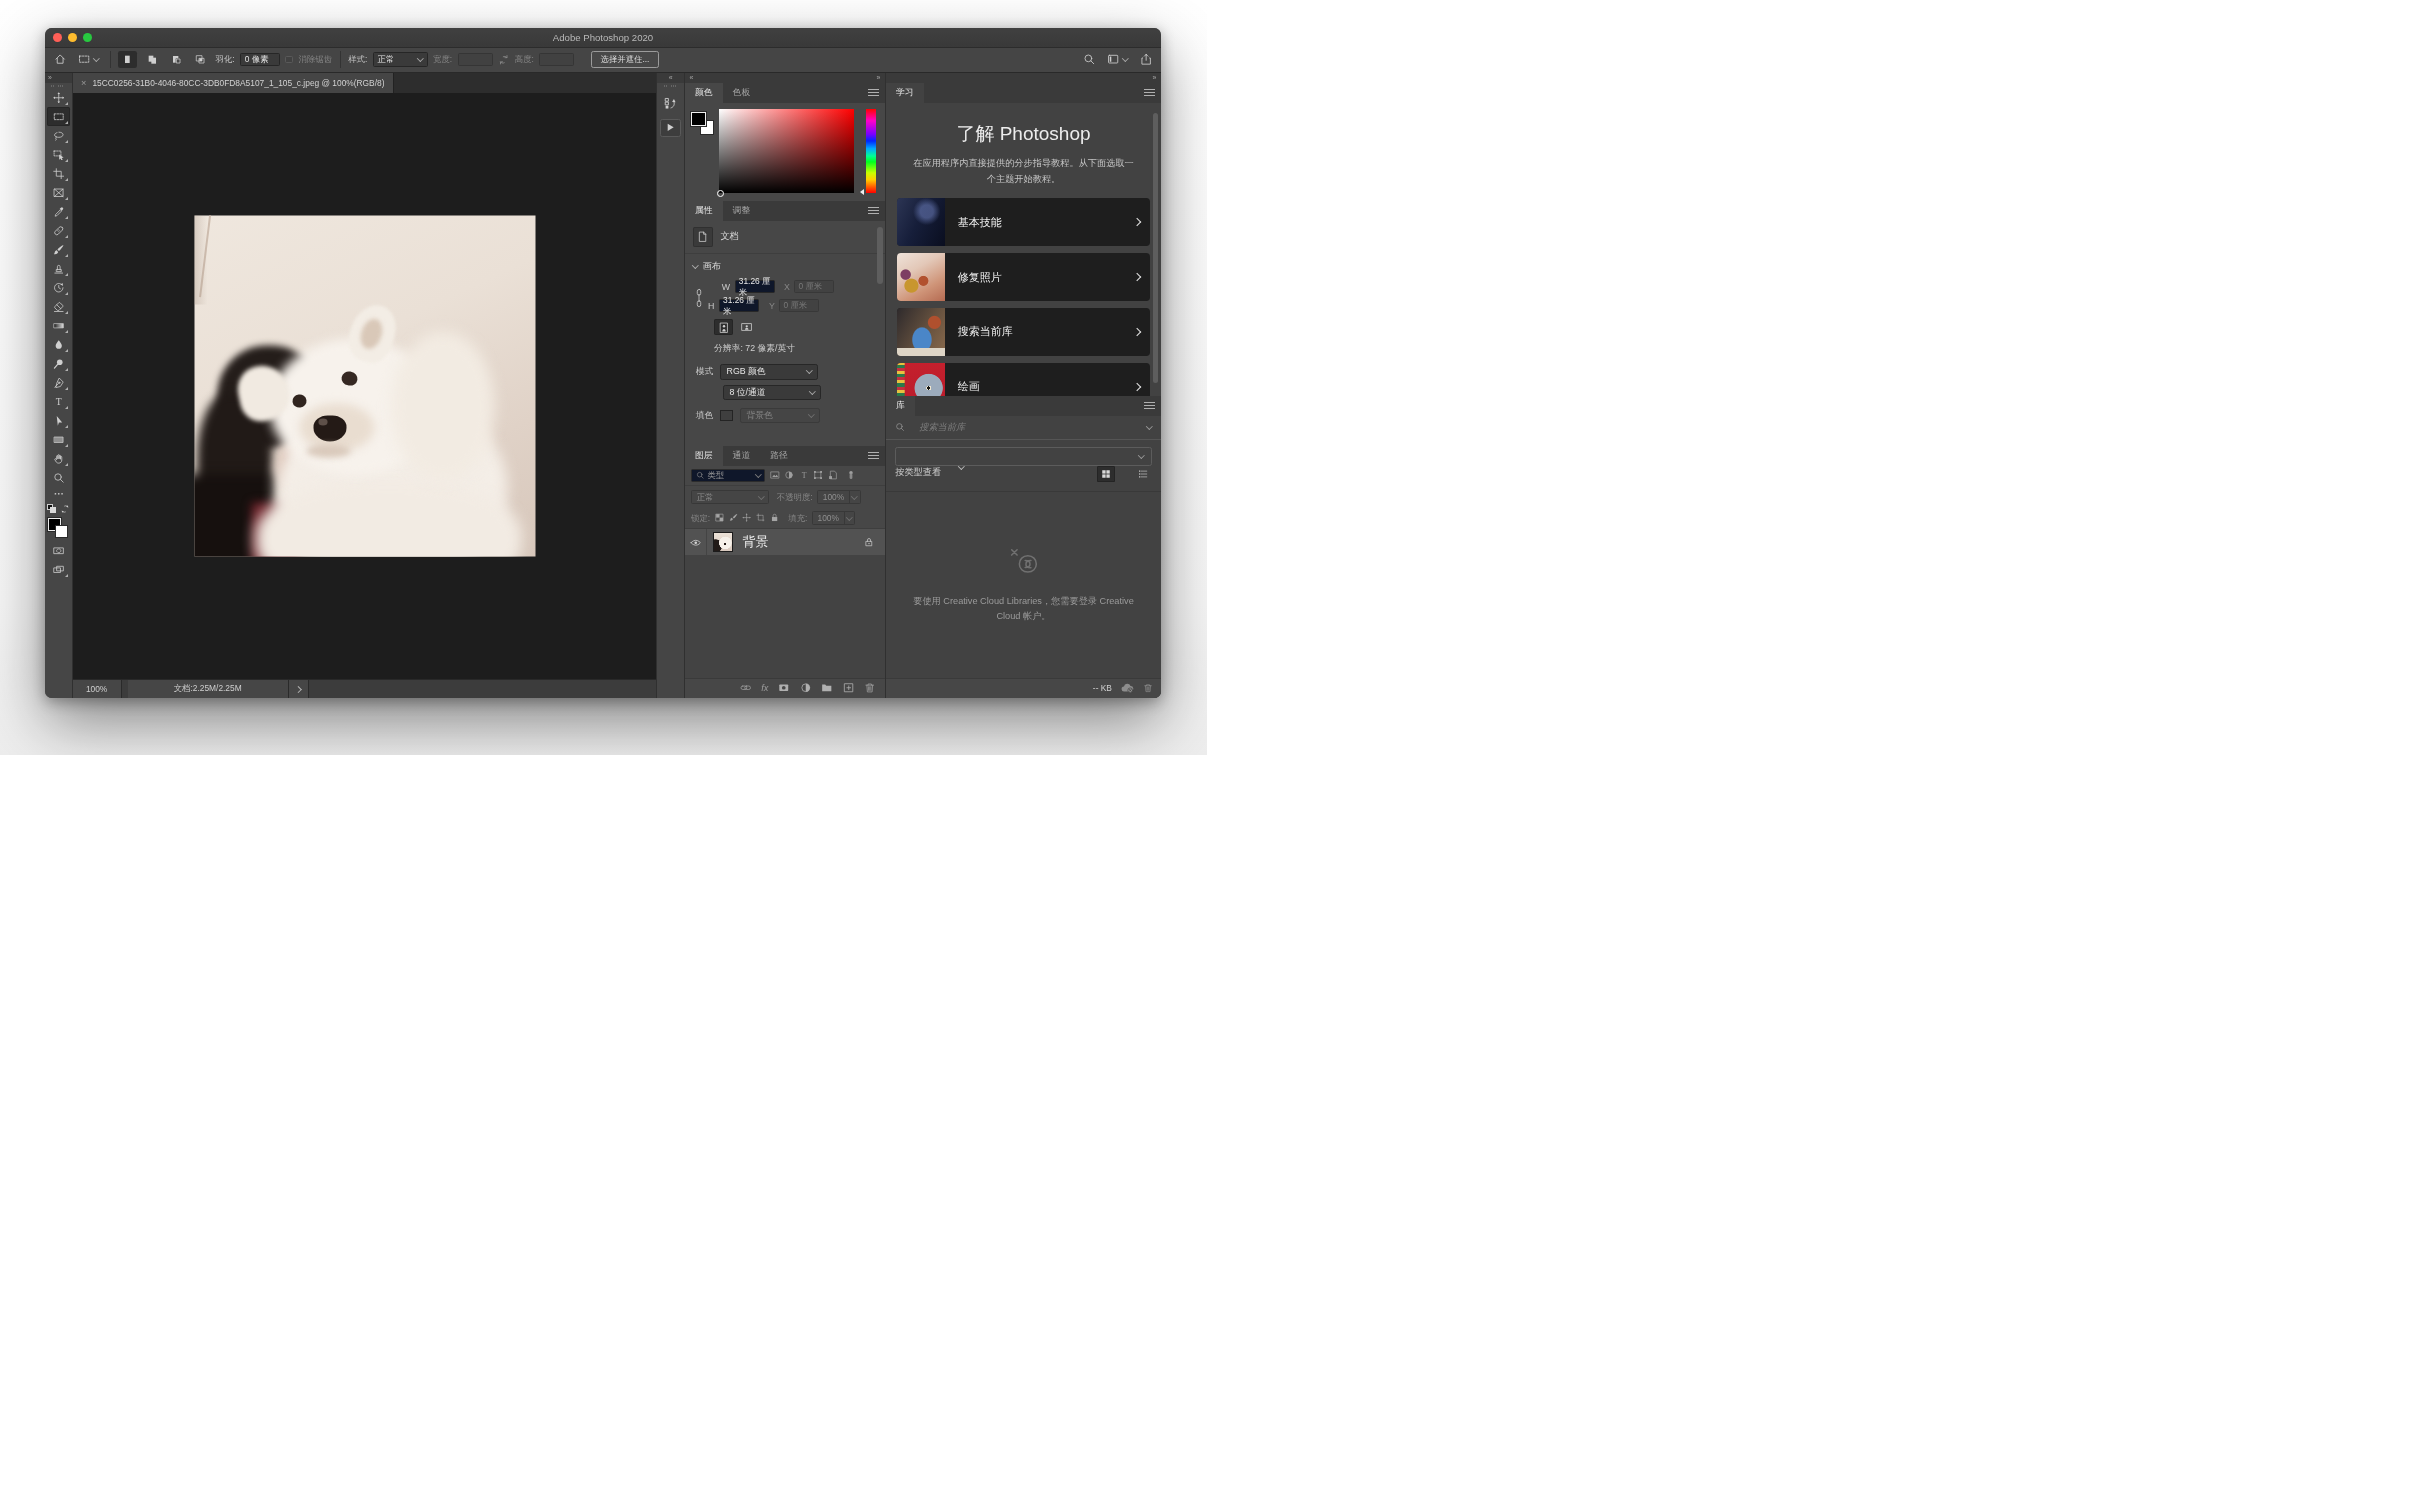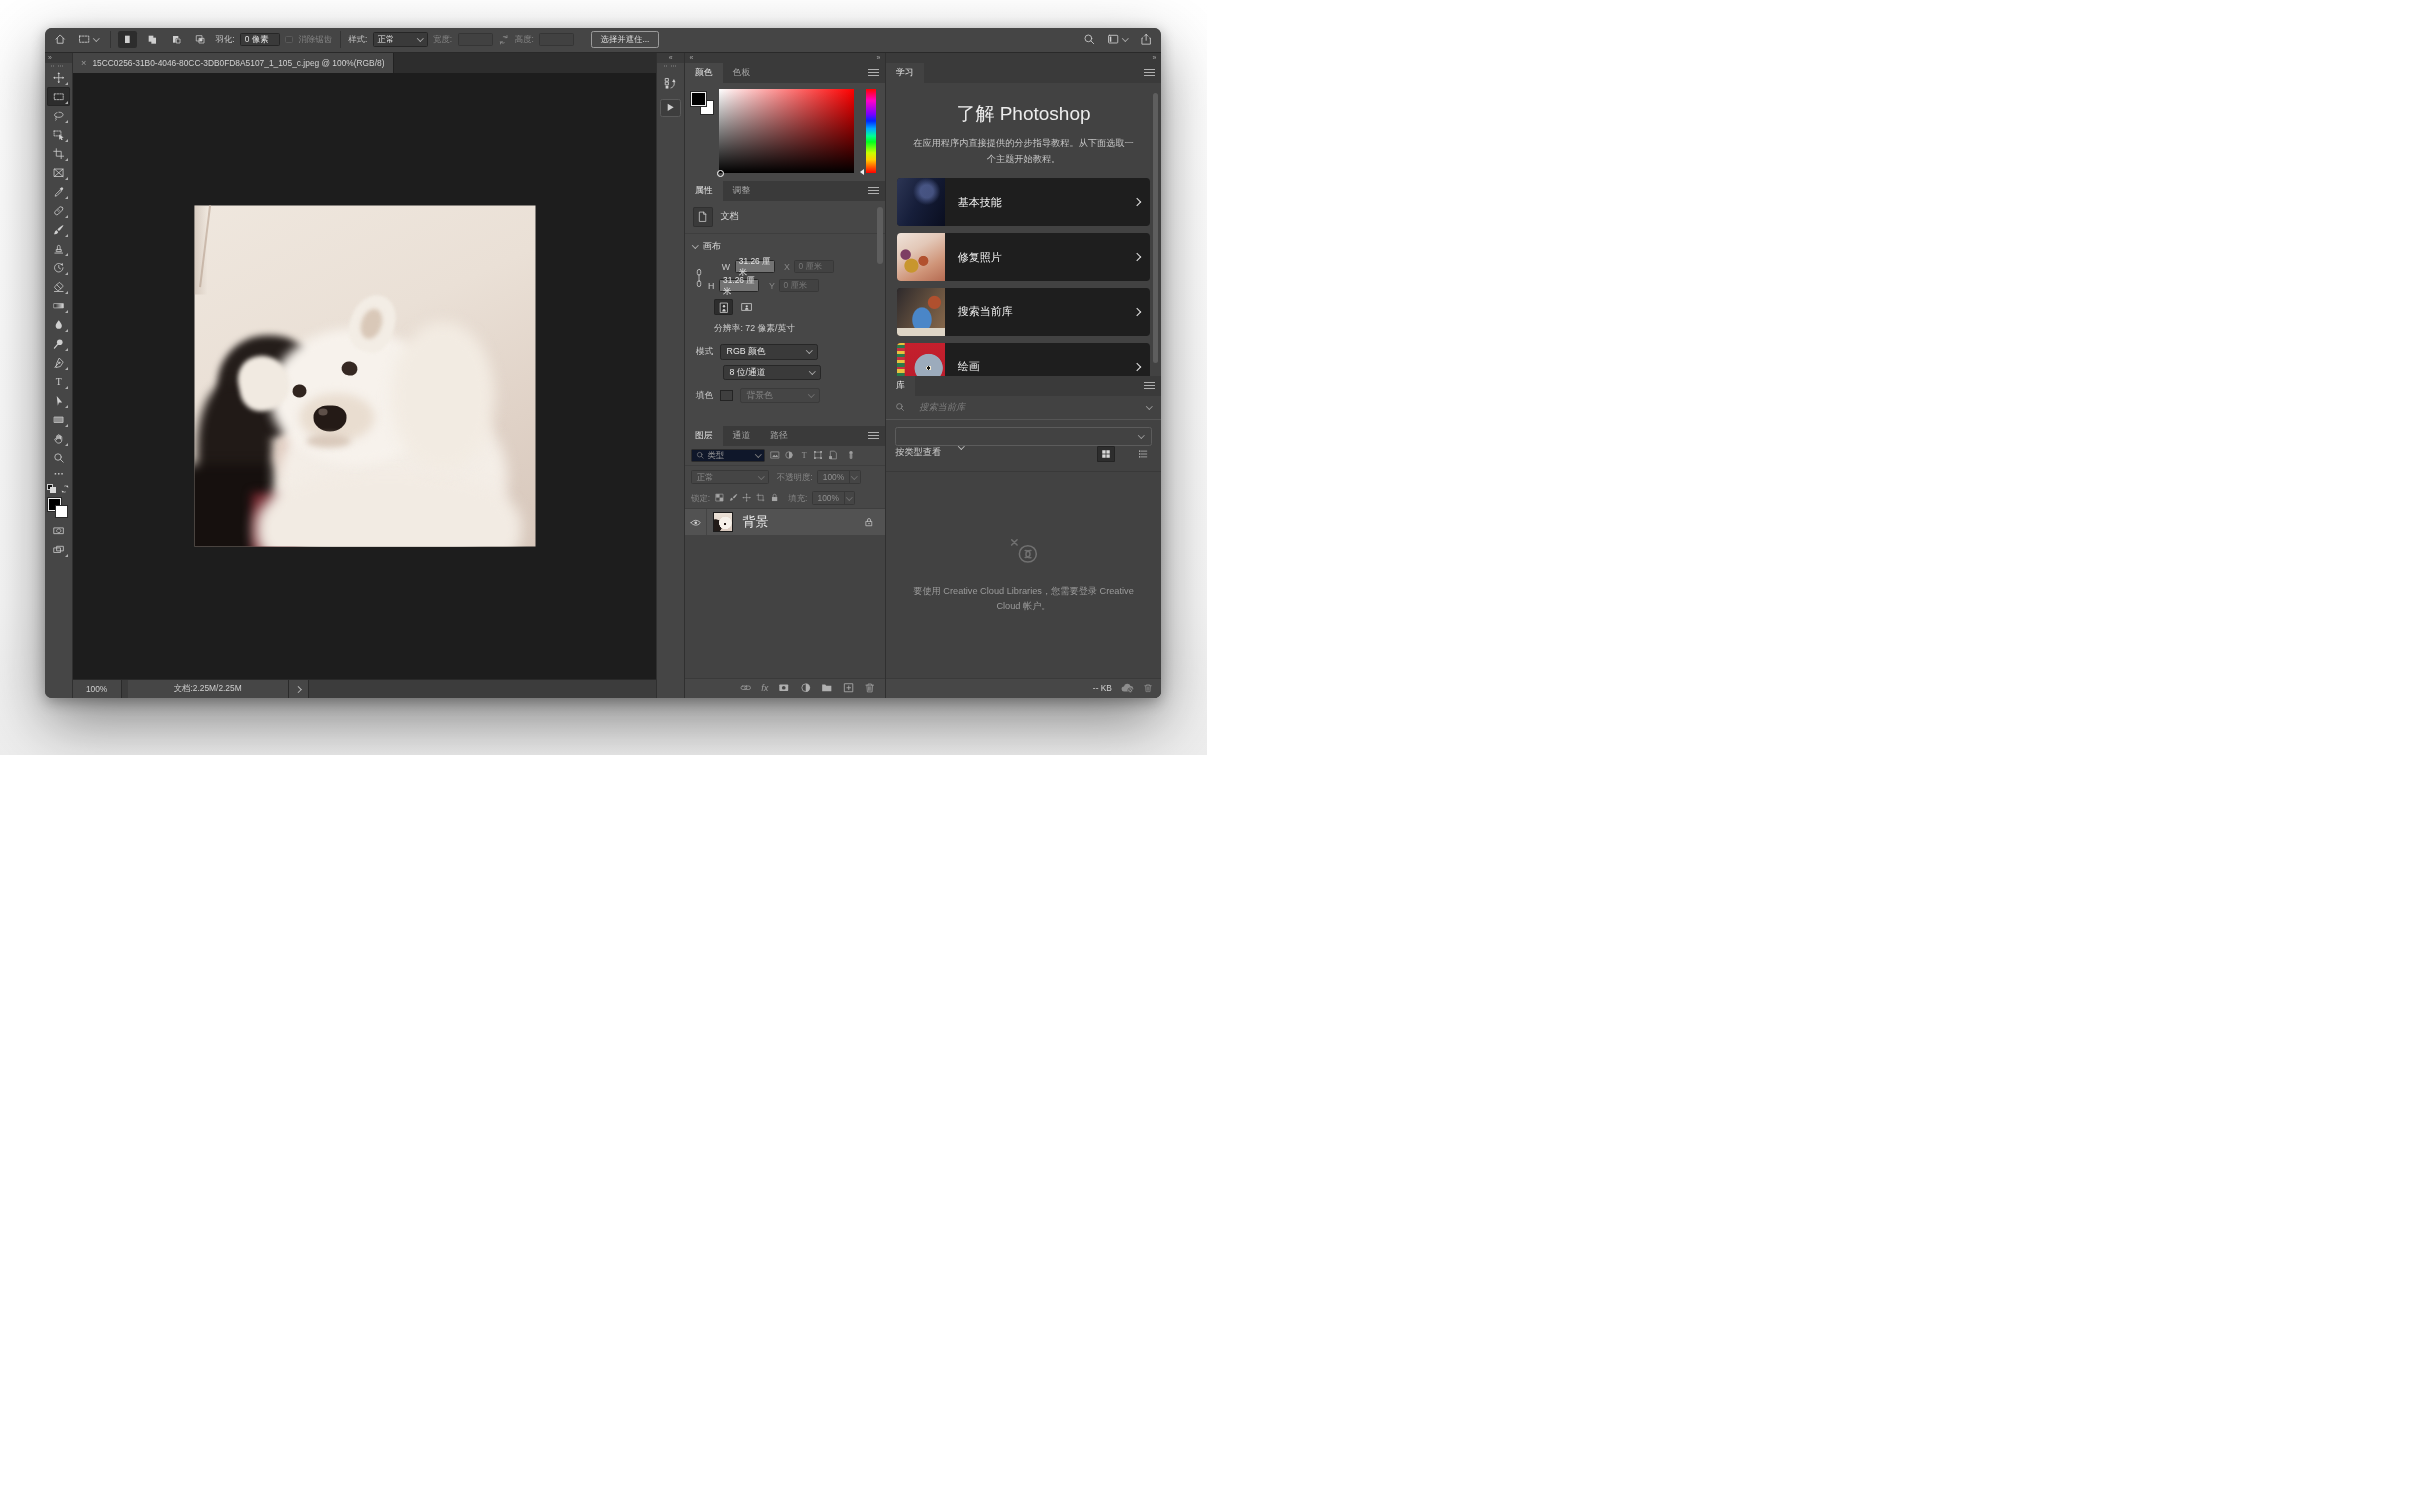--- a/index.html
+++ b/index.html
@@ -76,21 +76,21 @@
   .satfield{position:absolute;left:34px;top:6.9px;width:135px;height:84px;background:linear-gradient(to bottom,rgba(0,0,0,0),#000),linear-gradient(to right,#fff,#f00);}
   .satmark{position:absolute;left:-2.3px;bottom:-3.1px;width:6.9px;height:6.9px;border:1.2px solid #fff;border-radius:50%;}
   .huestrip{position:absolute;right:9.2px;top:6.9px;width:10px;height:84px;background:linear-gradient(to bottom,#ff0000 0%,#ff00c8 14%,#7a00ff 30%,#0026ff 38%,#00a8ff 47%,#00ff95 56%,#00ff1e 63%,#c8ff00 76%,#ffd000 84%,#ff5a00 93%,#ff0000 100%);}
   .huemark{position:absolute;left:-5.4px;bottom:-1.5px;width:0;height:0;border-style:solid;border-width:3.1px 0 3.1px 4.6px;border-color:transparent transparent transparent #f0f0f0;transform:rotate(180deg);}
   .cfgbg{position:absolute;left:6.1px;top:9.2px;width:23px;height:23px;}
   .cfg{position:absolute;left:0;top:0;width:14.6px;height:14.6px;background:#000;border:1.5px solid #f0f0f0;outline:0.8px solid #2a2a2a;z-index:2;}
   .cbg{position:absolute;right:0;bottom:0;width:14.6px;height:14.6px;background:#fff;border:0.8px solid #2a2a2a;}
   
   .propbody{height:225px;flex:0 0 auto;font-size:8.8px;color:#c9c9c9;}
   .prow{display:flex;align-items:center;}
-  .pinput{background:#737373;border:0.8px solid #272727;border-radius:1.5px;height:13px;width:40px;display:flex;align-items:center;padding:0 3.1px;color:#e6e6e6;font-size:8.4px;}
+  .pinput{background:#0f172a;border:0.8px solid #272727;border-radius:1.5px;height:13px;width:40px;display:flex;align-items:center;padding:0 3.1px;color:#e6e6e6;font-size:8.4px;}
   .pinput.dis{background:#424242;border-color:#383838;color:#787878;}
   .psel{background:#3a3a3a;border:0.8px solid #272727;border-radius:2.3px;height:15.3px;display:flex;align-items:center;justify-content:space-between;padding:0 5.4px;color:#e6e6e6;width:98px;font-size:8.8px;}
   .psel.dis{background:#454545;border-color:#3a3a3a;color:#868686;}
   .docicon{width:20px;height:20px;background:#3a3a3a;border-radius:2.3px;display:flex;align-items:center;justify-content:center;box-shadow:inset 0 0 0 0.8px #2e2e2e;}
   .orient{width:19px;height:16px;border-radius:2.3px;display:flex;align-items:center;justify-content:center;}
   .orient.on{background:#2d2d2d;box-shadow:inset 0 0 0 0.8px #232323;}
   .sb{position:absolute;background:#5e5e5e;border-radius:3.1px;width:5.4px;}
   
   .layersbody{flex:1;display:flex;flex-direction:column;min-height:0;font-size:8.4px;color:#c9c9c9;}
   .lrow{display:flex;align-items:center;padding:0 6.1px;gap:4.6px;flex:0 0 auto;}
@@ -136,20 +136,28 @@
   .ccmsg{text-align:center;font-size:9.2px;line-height:1.7;color:#9b9b9b;width:222px;}
   .libbottom{height:20px;border-top:0.8px solid #3a3a3a;background:#474747;display:flex;align-items:center;justify-content:flex-end;gap:9.2px;padding:0 7.7px;flex:0 0 auto;color:#9c9c9c;font-size:8.4px;}
   .divider{height:0.8px;background:#3e3e3e;}
 </style>
 </head>
 <body>
 
 <div class="stage">
 <div class="window">
 
+  <div class="titlebar">
+    <div class="traffic">
+      <span class="tl" style="background:#ff5f57"></span>
+      <span class="tl" style="background:#febc2e"></span>
+      <span class="tl" style="background:#28c840"></span>
+    </div>
+    <div class="title">Adobe Photoshop 2020</div>
+  </div>
 
   <div class="options">
     <span class="obtn">
       <svg class="i" width="12.3" height="12.3" viewBox="0 0 16 16">
             <path d="M2.5 8l5.5-5.5L13.5 8M4.2 7v6.3h7.6V7"></path>
           </svg>
     </span>
     <span class="obtn" style="gap:3.8px">
       <svg class="i" width="12.3" height="12.3" viewBox="0 0 16 16">
             <rect x="2" y="4" width="12" height="8" stroke-dasharray="2.2 1.6"></rect>

